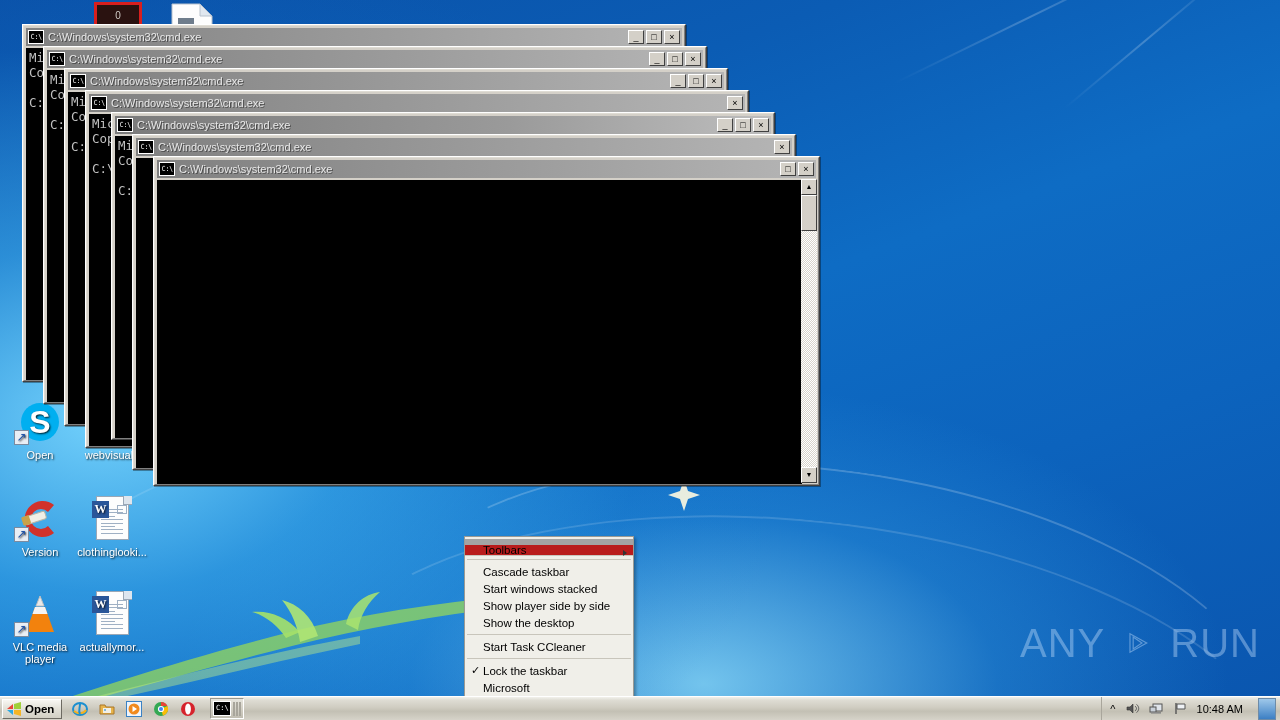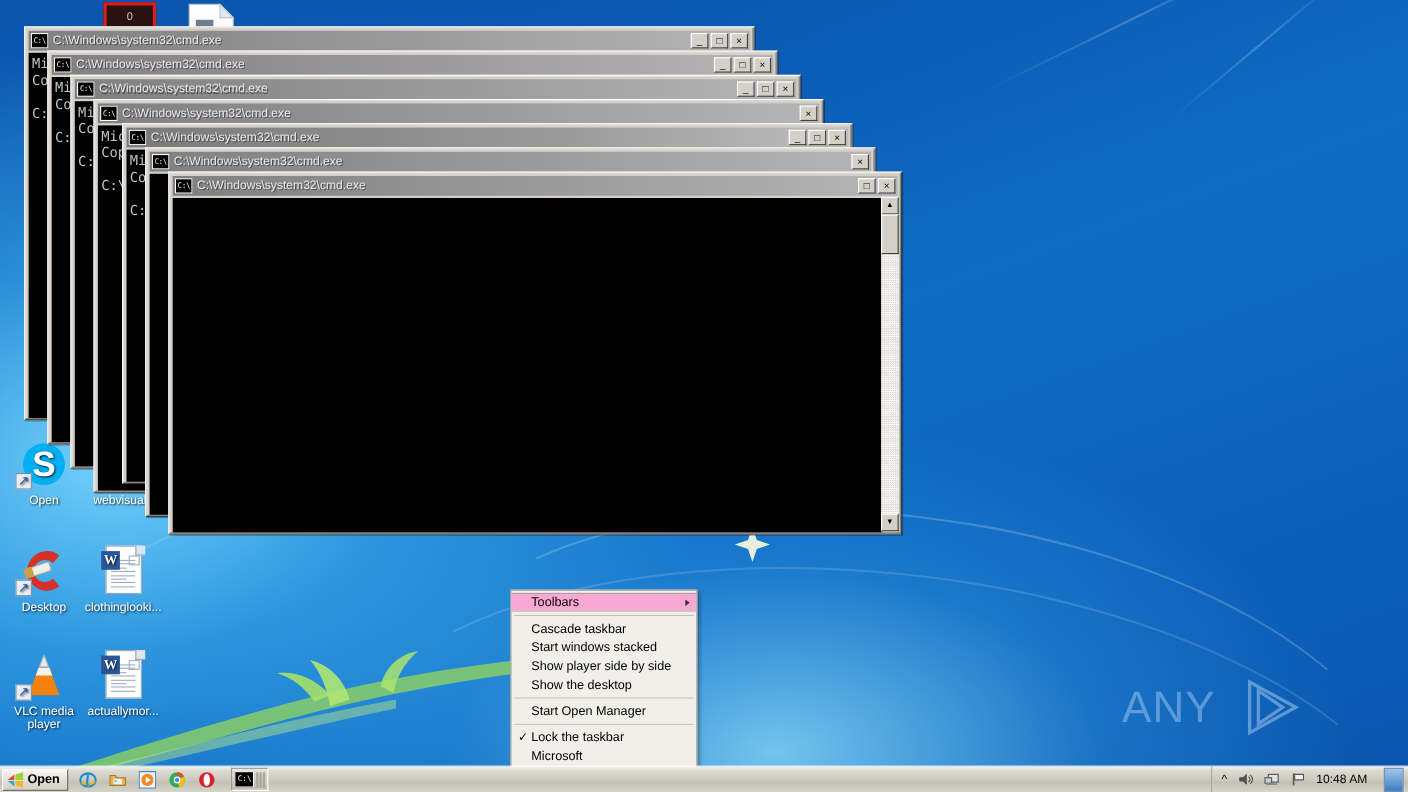--- a/index.html
+++ b/index.html
@@ -155,22 +155,22 @@
     border:1px solid #9a9a94;
     box-shadow:2px 2px 3px rgba(0,0,0,0.30);
     padding:2px 0;
     font-size:11.5px; color:#000;
   }
   #ctxmenu .mi {
     height:17px; display:flex; align-items:center;
     padding:0 6px 0 18px; position:relative; white-space:nowrap;
   }
   #ctxmenu .mi.hover {
-    background:#f9a8d4;
-    border-top:1px solid #a3a3a3; border-bottom:1px solid #c9c6bd;
+    background:#b91c1c;
+    border-top:6px solid #a3a3a3; border-bottom:1px solid #c9c6bd;
   }
   #ctxmenu .sep { height:1px; background:#c8c5bb; margin:3px 2px; }
   #ctxmenu .arrow {
     position:absolute; right:6px; top:5px;
     width:0; height:0; border-left:4px solid #333;
     border-top:3.5px solid transparent; border-bottom:3.5px solid transparent;
   }
   #ctxmenu .check {
     position:absolute; left:6px; top:2px; font-size:11px; color:#000;
   }
@@ -238,20 +238,21 @@
     <path d="M80,36 l4,-12 l4,12 l12,4 l-12,4 l-4,12 l-4,-12 l-12,-4 z" fill="rgba(255,250,225,0.9)"></path>
     <path d="M128,8 l2,-7 l2,7 l7,2 l-7,2 l-2,7 l-2,-7 l-7,-2 z" fill="rgba(255,245,205,0.8)"></path>
   </svg>
 
   <div id="watermark">
     <span>ANY</span>
     <svg width="58" height="54" viewBox="0 0 58 54">
       <path d="M10,4 L52,27 L10,50 Z" fill="none" stroke="rgba(190,220,250,0.45)" stroke-width="3"></path>
       <path d="M18,12 L40,27 L18,42 Z" fill="none" stroke="rgba(190,220,250,0.45)" stroke-width="3"></path>
     </svg>
+    <span>RUN</span>
   </div>
 
   <div id="desk-icons">
       <div class="dicon" style="left: 8px; top: 30px;">
         <div class="glyph"><svg width="48" height="48" viewBox="0 0 48 48">
             <path d="M13,10 L35,10 L32,42 L16,42 Z" fill="rgba(180,220,250,0.55)" stroke="#9fd0f0" stroke-width="1.5"></path>
             <ellipse cx="24" cy="10" rx="11" ry="3.6" fill="#bfe2fa" stroke="#8ec4e8"></ellipse>
           </svg></div>
         <span class="lbl">Re</span>
       </div>
@@ -295,21 +296,21 @@
           </svg></div>
         <span class="lbl">webvisual.f</span>
       </div>
       <div class="dicon" style="left: 0px; top: 495px;">
         <div class="glyph"><svg width="48" height="48" viewBox="0 0 48 48">
             <path d="M38,10 A18,18 0 1,0 38,38 L32,31 A10,10 0 1,1 32,17 Z" fill="#d2322a"></path>
             <rect x="8" y="19" width="22" height="8" rx="2" fill="#f0efe6" stroke="#b9b7a8" transform="rotate(-18 19 23)"></rect>
             <rect x="6" y="21" width="8" height="9" rx="1.5" fill="#c8a24a" transform="rotate(-18 10 25)"></rect>
           </svg></div>
         <div class="shortcut-arrow" style="left:14px;top:32px;">↗</div>
-        <span class="lbl">Desktop</span>
+        <span class="lbl">Version</span>
       </div>
       <div class="dicon" style="left: 72px; top: 495px;">
         <div class="docglyph">
           <div class="page"></div>
           <div class="fold"></div>
           <div class="ln" style="top:14px;width:22px;"></div>
           <div class="ln" style="top:17.4px;width:22px;"></div>
           <div class="ln" style="top:20.8px;width:14px;"></div>
           <div class="ln" style="top:24.2px;width:22px;"></div>
           <div class="ln" style="top:27.6px;width:22px;"></div>
@@ -518,21 +519,21 @@
       <span>Start windows stacked</span>
     </div>
     <div class="mi">
       <span>Show player side by side</span>
     </div>
     <div class="mi">
       <span>Show the desktop</span>
     </div>
     <div class="sep"></div>
     <div class="mi">
-      <span>Start Open Manager</span>
+      <span>Start Task CCleaner</span>
     </div>
     <div class="sep"></div>
     <div class="mi">
       <span class="check">✓</span>
       <span>Lock the taskbar</span>
     </div>
     <div class="mi">
       <span>Microsoft</span>
     </div>
   </div>

